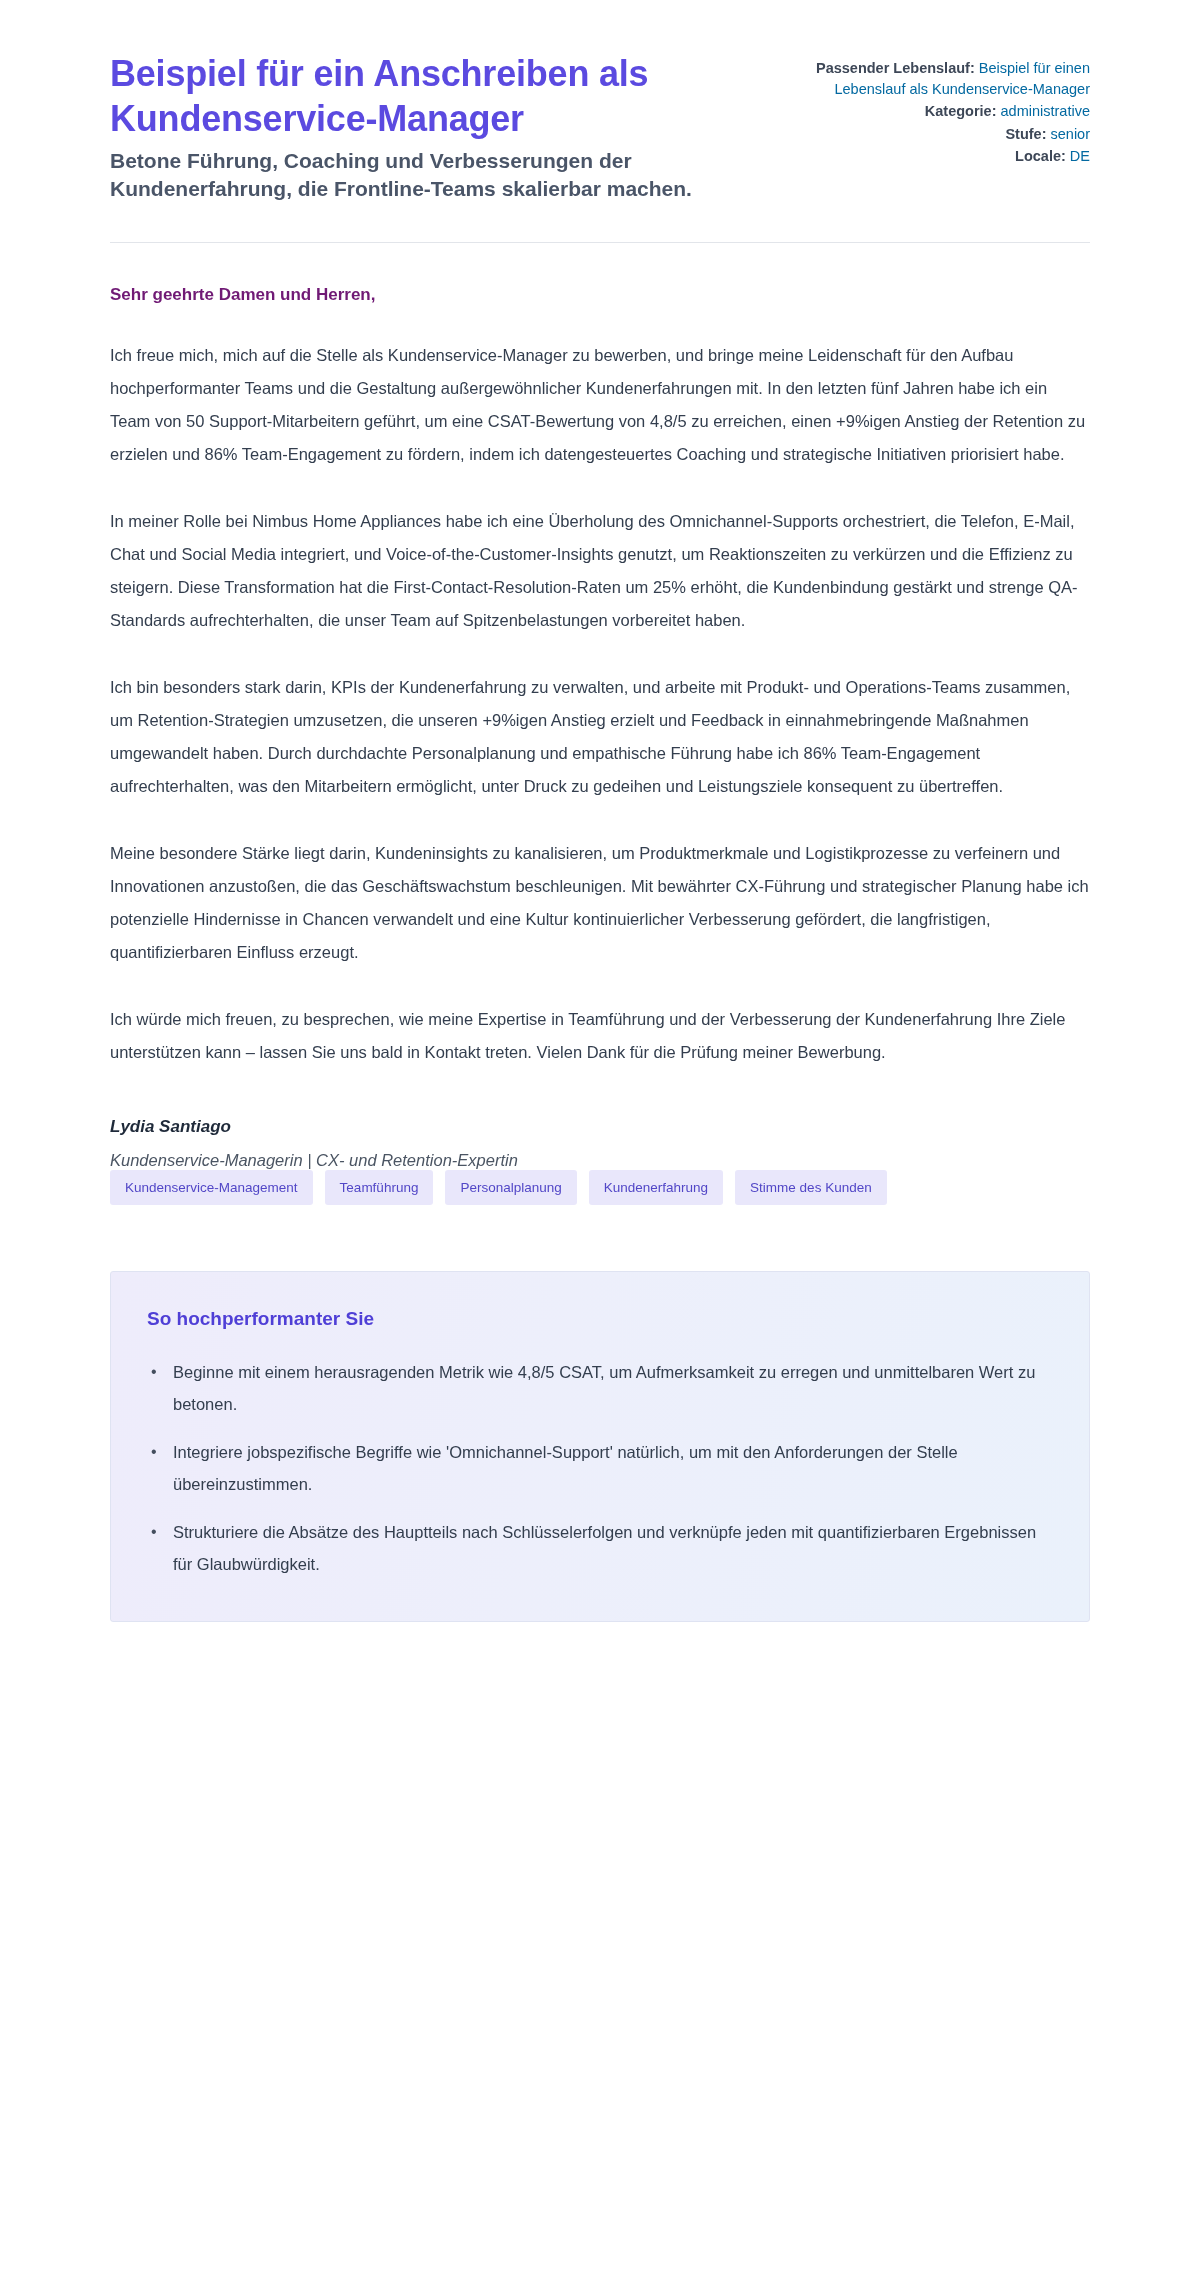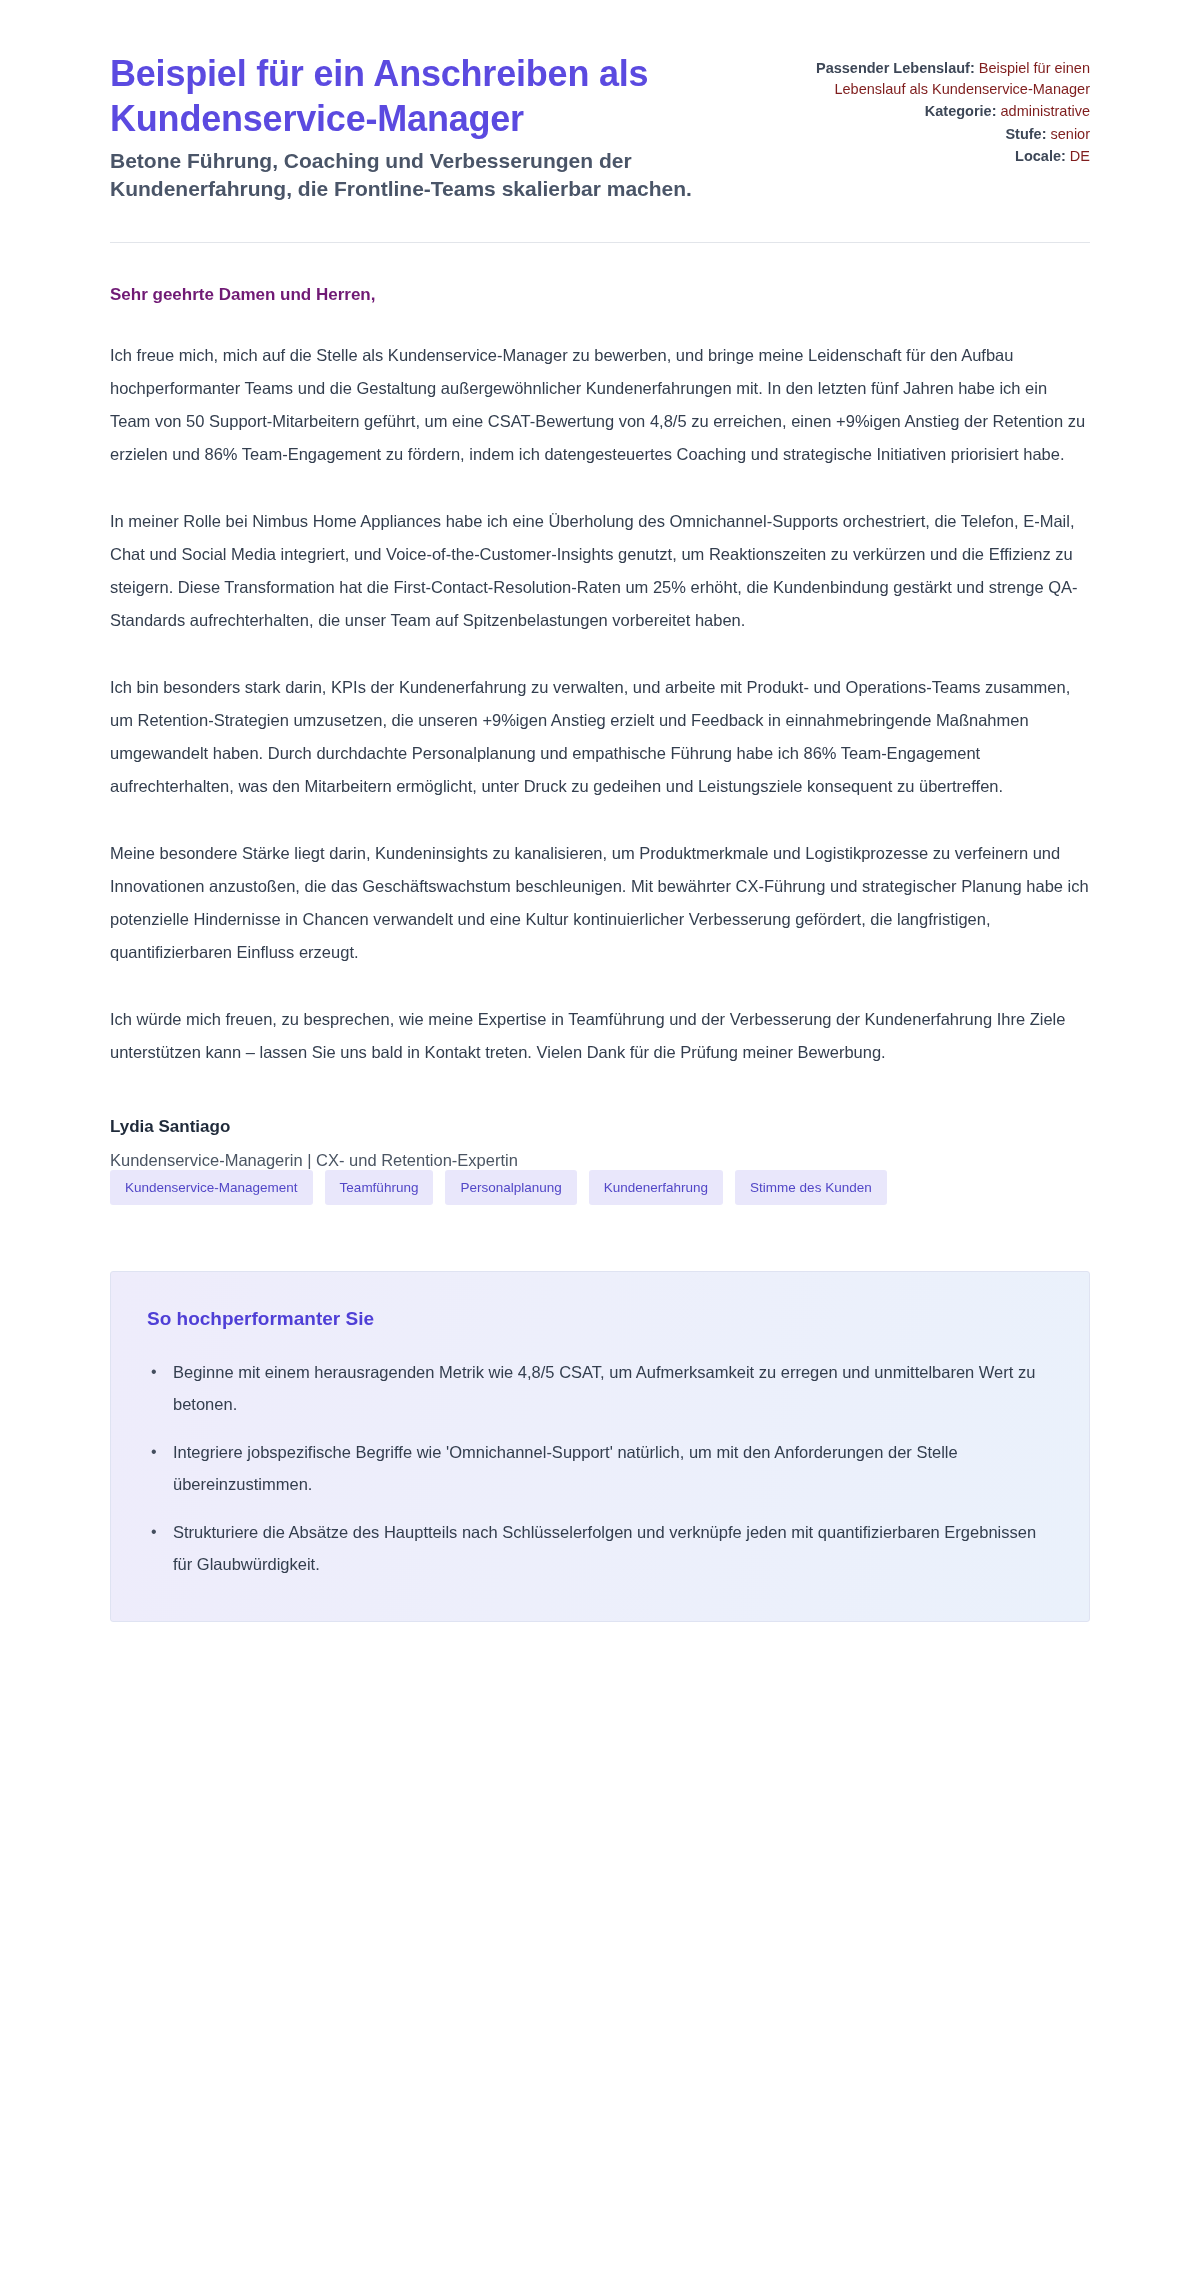--- a/index.html
+++ b/index.html
@@ -56,21 +56,21 @@
     font-size: 14.5px;
     line-height: 1.42;
     color: #5a6575;
     padding-top: 6px;
   }
   .meta-row { margin-bottom: 2px; }
   .meta-label {
     font-weight: 700;
     color: #3d4757;
   }
-  .meta-value { color: #7f1d1d; }
+  .meta-value { color: #0369a1; }
 
   .divider {
     border: 0;
     border-top: 1px solid #e2e5ea;
     margin: 38px 0 0 0;
   }
 
   
   .letter { padding-top: 42px; }
   .salutation {
@@ -81,21 +81,21 @@
   }
   .para {
     font-size: 16.5px;
     line-height: 2.0;
     color: #333e4e;
     margin: 0 0 34px 0;
     max-width: 980px;
   }
 
   
-  .signature { margin-top: 48px; }
+  .signature { margin-top: 48px; font-style: italic; }
   .sig-name {
     font-size: 17px;
     font-weight: 700;
     color: #1f2a3a;
     margin: 0 0 14px 0;
   }
   .sig-role {
     font-size: 16.5px;
     color: #4b5563;
     margin: 0;

